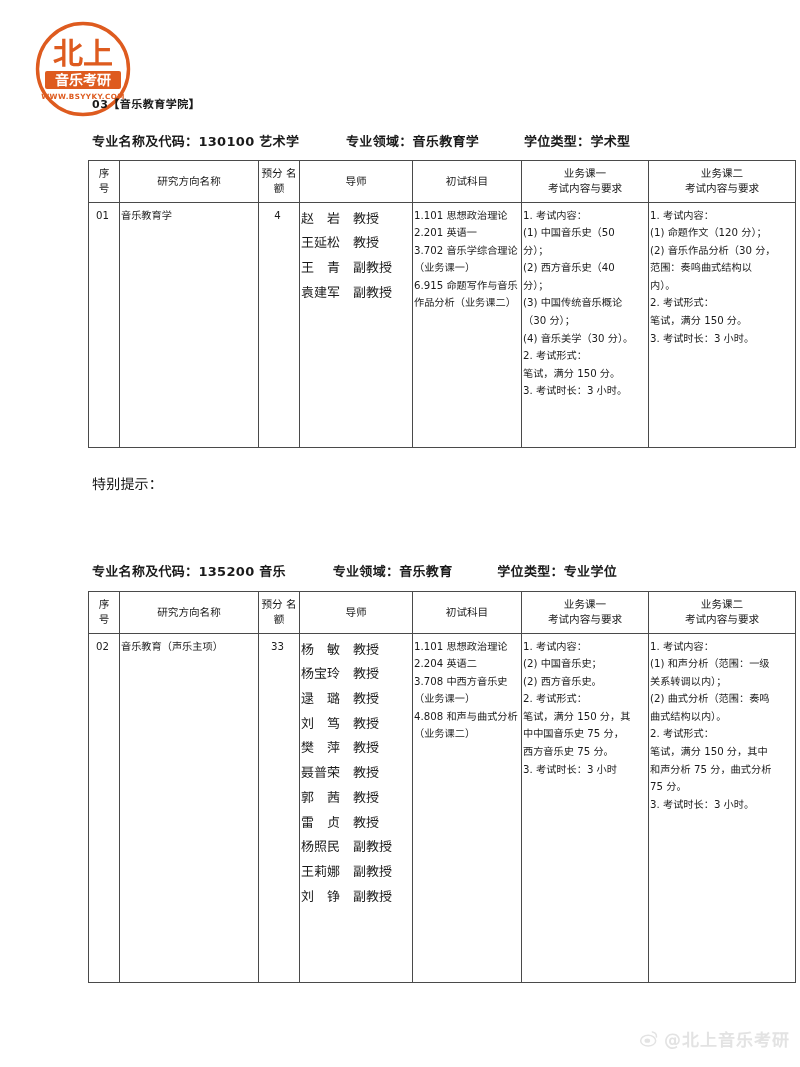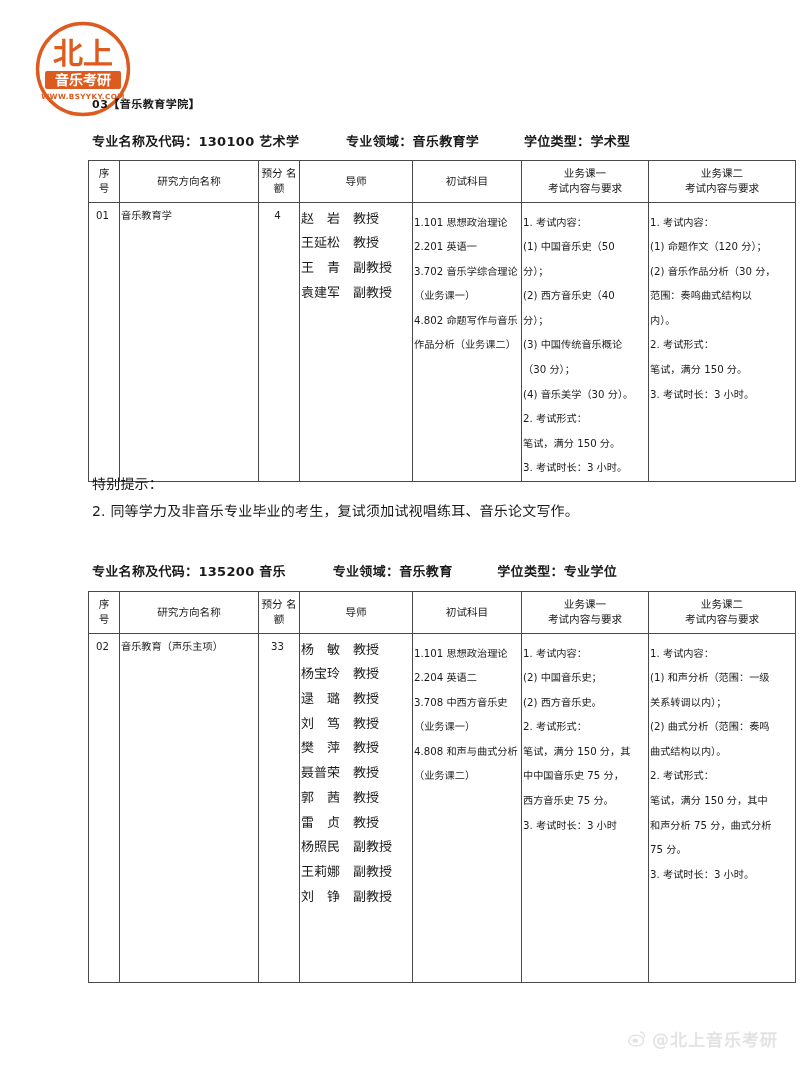--- a/index.html
+++ b/index.html
@@ -88,21 +88,21 @@
 
   th.c-no { letter-spacing: 0; }
   th.c-no span { display: block; }
 
   td.c-no, td.c-quota { vertical-align: middle; }
   td.c-dir { vertical-align: middle; padding-left: 8px; }
   td.c-adv { vertical-align: middle; padding-left: 12px; }
 
   .hdr-two span { display: block; }
 
-  .lines > div { white-space: nowrap; margin-top: 7px; }
+  .lines > div { white-space: nowrap; }
 
   .adv-row {
     display: block;
     white-space: pre;
     font-size: 13px;
     line-height: 1.9;
   }
 
   #table-1 { top: 160px; }
   #table-1 td.body { height: 236px; }
@@ -117,21 +117,21 @@
     top: 471px;
     font-size: 14px;
     line-height: 1.95;
     letter-spacing: 0.2px;
   }
   .notes div { white-space: nowrap; }
 
   
   .watermark {
     position: absolute;
-    right: 22px;
+    right: 10px;
     bottom: 16px;
     display: flex;
     align-items: center;
     gap: 5px;
     color: #e3e3e3;
     font-size: 17px;
     font-weight: 700;
     letter-spacing: 1px;
     user-select: none;
   }
@@ -191,21 +191,21 @@
           <div class="adv-row">赵　岩　教授</div>
           <div class="adv-row">王延松　教授</div>
           <div class="adv-row">王　青　副教授</div>
           <div class="adv-row">袁建军　副教授</div>
         </td>
       <td class="c-sub body lines">
           <div>1.101 思想政治理论</div>
           <div>2.201 英语一</div>
           <div>3.702 音乐学综合理论</div>
           <div>（业务课一）</div>
-          <div>4.802 命题写作与音乐</div>
+          <div>6.915 命题写作与音乐</div>
           <div>作品分析（业务课二）</div>
         </td>
       <td class="c-p1 body lines">
           <div>1. 考试内容：</div>
           <div>(1) 中国音乐史（50</div>
           <div>分）；</div>
           <div>(2) 西方音乐史（40</div>
           <div>分）；</div>
           <div>(3) 中国传统音乐概论</div>
           <div>（30 分）；</div>
@@ -223,21 +223,20 @@
           <div>2. 考试形式：</div>
           <div>笔试，满分 150 分。</div>
           <div>3. 考试时长：3 小时。</div>
         </td>
     </tr>
   </tbody>
 </table>
 
 <div class="notes">
   <div>特别提示：</div>
-  <div>2. 同等学力及非音乐专业毕业的考生，复试须加试视唱练耳、音乐论文写作。</div>
 </div>
 
 <div class="meta-line" id="meta-line-2">
   <span class="seg"><span>专业名称及代码：</span><span>135200 音乐</span></span>
   <span class="seg gap1"><span>专业领域：</span><span>音乐教育</span></span>
   <span class="seg gap2"><span>学位类型：</span><span>专业学位</span></span>
 </div>
 
 <table class="cat" id="table-2">
   <thead>

